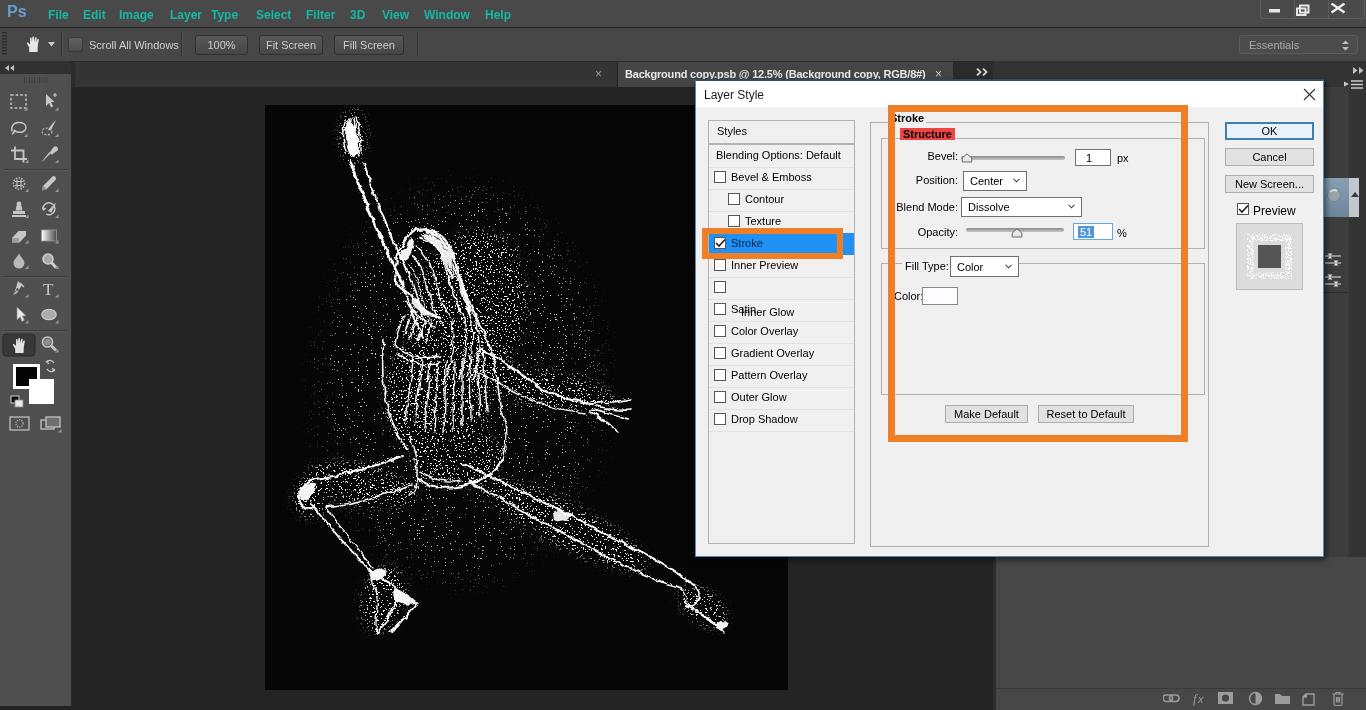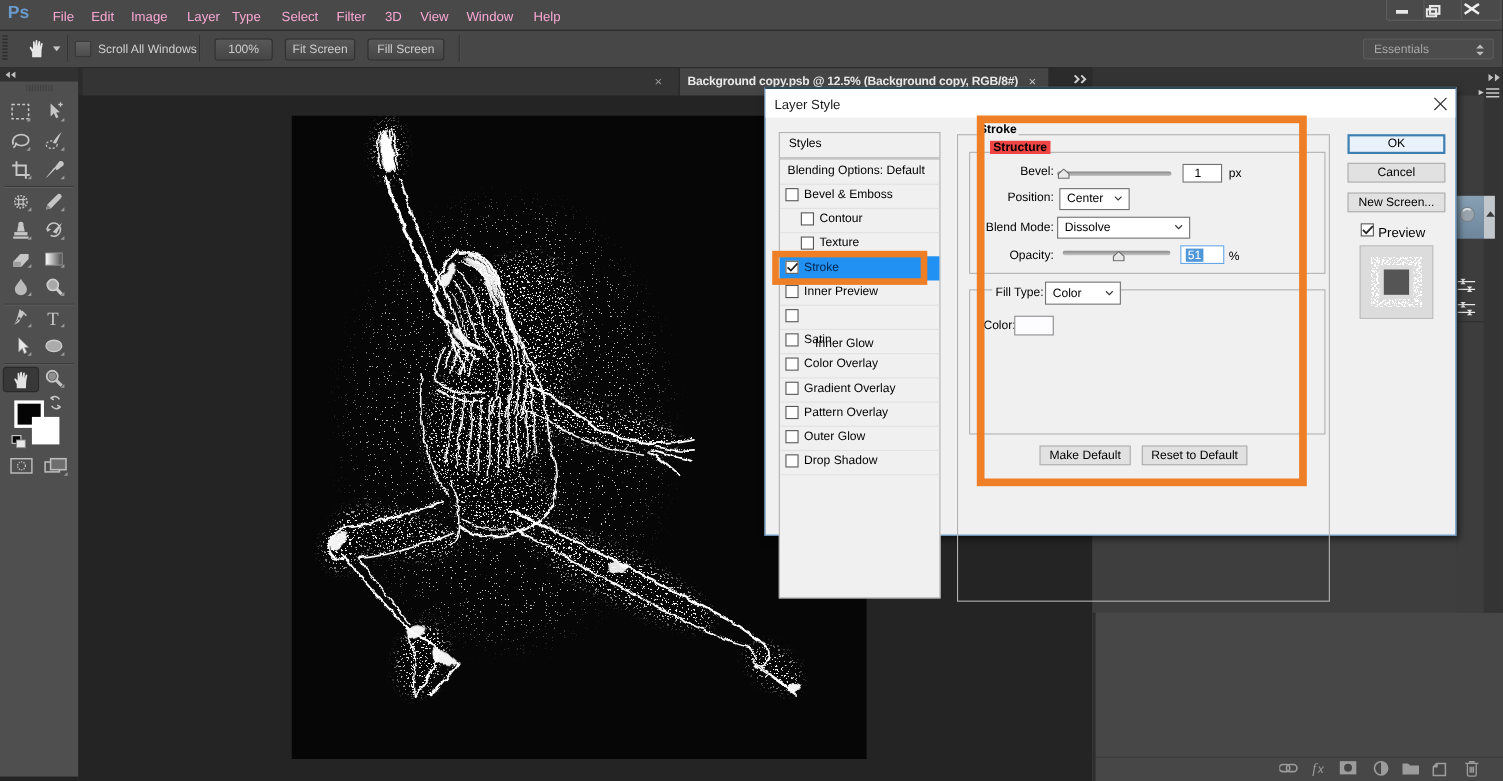--- a/index.html
+++ b/index.html
@@ -1,40 +1,40 @@
 <!DOCTYPE html>
 <html><head>
 <meta charset="utf-8">
 <style>
   html,body{margin:0;padding:0;}
   body{width:1366px;height:710px;overflow:hidden;font-family:"Liberation Sans",sans-serif;background:#232323;}
   .abs{position:absolute;}
   #root{position:absolute;top:0;left:0;width:1366px;height:710px;}
   
   #menubar{left:0;top:0;width:1366px;height:27px;background:#494949;border-bottom:1px solid #252525;}
-  #menubar .mi{position:absolute;top:8px;font-size:12px;color:#f9a8d4;}
+  #menubar .mi{position:absolute;top:8px;font-size:12px;color:#14b8a6;font-weight:bold;}
   #pslogo{position:absolute;left:7px;top:3px;font-size:16px;font-weight:bold;color:#6a9bcc;letter-spacing:0px;}
   #winbtns{position:absolute;left:1260px;top:0px;width:103px;height:18px;border:1px solid #5e5e5e;border-top:none;border-radius:0 0 3px 3px;background:#4a4a4a;}
   .wb{position:absolute;top:0;height:18px;}
   
   #optbar{left:0;top:28px;width:1366px;height:33px;background:#474747;border-bottom:1px solid #2a2a2a;}
   .vsep{position:absolute;top:4px;height:24px;width:1px;background:#333;border-right:1px solid #4f4f4f;}
   .optbtn{position:absolute;top:7px;height:18px;border:1px solid #303030;border-radius:3px;background:linear-gradient(#585858,#464646);color:#cccccc;font-size:11px;text-align:center;line-height:18px;}
   #essen{position:absolute;left:1239px;top:7px;width:119px;height:19px;border:1px solid #5c5c5c;border-radius:3px;background:#4c4c4c;color:#a8a8a8;font-size:11px;line-height:19px;padding-left:9px;box-sizing:border-box;}
   
   #tabbar{left:0;top:61px;width:1366px;height:26px;background:#2b2b2b;}
   .tab{position:absolute;top:1px;height:25px;font-size:11px;line-height:25px;}
   
   #toolhead{left:0;top:61px;width:71px;height:13px;background:#313131;color:#b0b0b0;}
   #toolbar{left:0;top:74px;width:71px;height:632px;background:#4f4f4f;}
   #canvasarea{left:71px;top:87px;width:922px;height:623px;background:#242424;border-left:1px solid #2a2a2a;}
   
   #rightdock{left:993px;top:61px;width:373px;height:649px;background:#333333;}
   
-  #dialog{left:695px;top:79px;width:629px;height:408px;background:#f0f0f0;border:1px solid #5389bb;border-top:2px solid #2d4b59;box-shadow:2px 3px 6px rgba(0,0,0,0.55);box-sizing:border-box;}
+  #dialog{left:695px;top:79px;width:629px;height:478px;background:#f0f0f0;border:1px solid #5389bb;border-top:2px solid #2d4b59;box-shadow:2px 3px 6px rgba(0,0,0,0.55);box-sizing:border-box;}
   #dlgtitle{position:absolute;left:0;top:0;width:100%;height:26px;background:#ffffff;}
   .gbox{position:absolute;border:1px solid #b2b2b2;background:#f0f0f0;}
   .dtext{position:absolute;font-size:11px;color:#000;}
   .combo{position:absolute;background:#fff;border:1px solid #707070;box-sizing:border-box;font-size:11px;color:#000;}
   .combo .chev{position:absolute;right:6px;top:50%;margin-top:-4px;width:7px;height:7px;}
   .winbtn{position:absolute;background:#e1e1e1;border:1px solid #adadad;font-size:11px;color:#000;text-align:center;box-sizing:border-box;}
   .cb{position:absolute;width:12px;height:12px;background:#fff;border:1px solid #555;box-sizing:border-box;}
   .track{position:absolute;height:4px;background:linear-gradient(#898989,#c6c6c6);border-radius:2px;}
   .listrow{position:absolute;left:0;width:100%;height:22px;border-bottom:1px solid #e2e2e2;}
   .orange{position:absolute;border:7px solid #ee7f27;box-sizing:border-box;}

